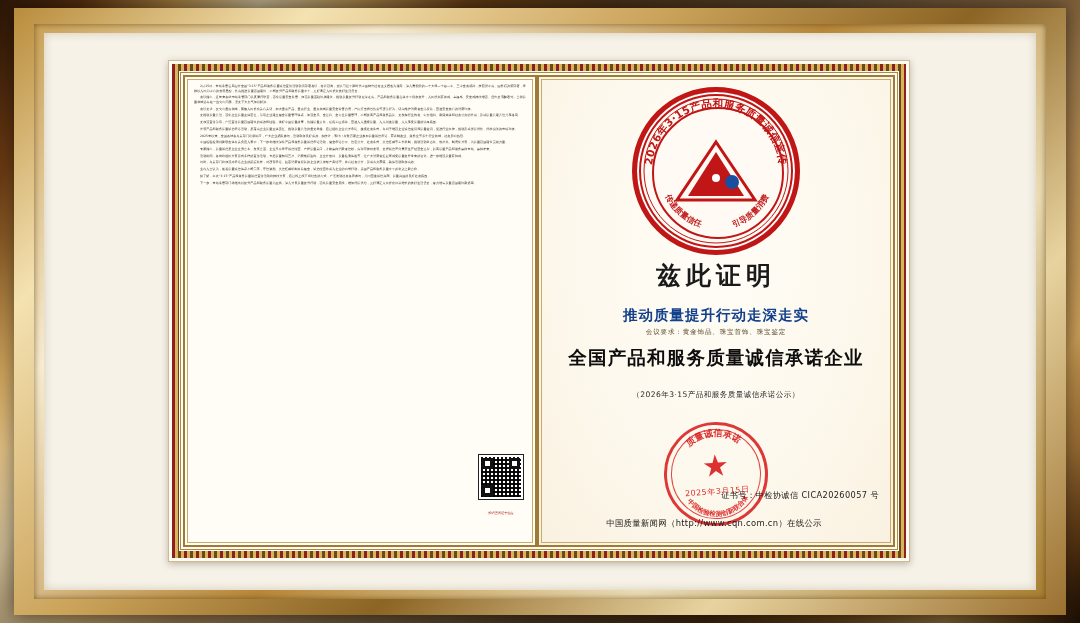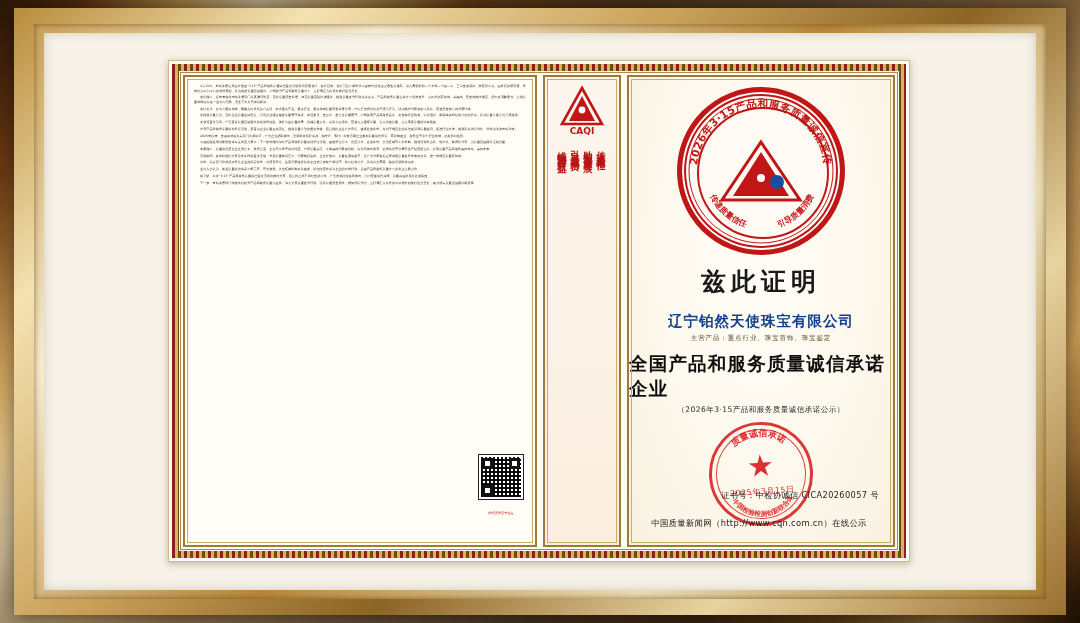--- a/index.html
+++ b/index.html
@@ -254,21 +254,21 @@
     left: 50%; top: 52%;
     transform: translate(-50%,-50%);
     width: 86px; height: 72px;
   }
 
   .title-main {
     font-size: 25px;
     font-weight: bold;
     color: #1a1a1a;
     letter-spacing: 5px;
-    margin-top: 10px;
+    margin-top: 4px;
     font-family: Liberation Serif, serif;
   }
   .company {
     font-size: 14.5px;
     font-weight: bold;
     color: #12408c;
     letter-spacing: 1px;
     margin-top: 14px;
     font-family: "DejaVu Serif", "Liberation Serif", serif;
   }
@@ -283,21 +283,21 @@
     font-weight: bold;
     color: #0d0d0d;
     letter-spacing: 1.2px;
     margin-top: 8px;
     font-family: "DejaVu Serif", "Liberation Serif", serif;
   }
   .award-note {
     font-size: 7.6px;
     color: #2b2b2b;
     letter-spacing: .4px;
-    margin-top: 4px;
+    margin-top: 20px;
   }
 
   
   .stamp {
     position: absolute;
     left: 50%;
     transform: translateX(-50%) rotate(-4deg);
     top: 345px;
     width: 104px; height: 104px;
   }
@@ -383,39 +383,20 @@
       <p>下一步，市场监管部门将继续以提升产品和服务质量为主线，深入开展质量提升行动，强化质量安全底线，增加优质供给，更好满足人民群众日益增长的美好生活需要，奋力谱写质量强国建设新篇章。</p>
     </div>
     <div class="qr">
       <span class="q-eye tl"></span>
       <span class="q-eye tr"></span>
       <span class="q-eye bl"></span>
     </div>
     <div class="qr-caption">扫码查询证书信息</div>
   </div>
 
-  <div class="col-band">
-    <div class="inner-rule"></div>
-
-    <div class="caqi-logo">
-      <svg width="46" height="52" viewBox="0 0 46 52">
-        <polygon points="23,3 43,39 3,39" fill="none" stroke="#c01616" stroke-width="2.6"></polygon>
-        <polygon points="23,11 36,36 10,36" fill="#c01616"></polygon>
-        <circle cx="23" cy="25" r="3.4" fill="#fff"></circle>
-        <text x="23" y="49" font-size="9" font-weight="bold" fill="#c01616" text-anchor="middle" font-family="DejaVu Sans, sans-serif">CAQI</text>
-      </svg>
-    </div>
-
-    <div class="band-slogans">
-      <div class="band-col">传递质量信任</div>
-      <div class="band-col">助推高质量发展</div>
-      <div class="band-col">引导质量消费</div>
-      <div class="band-col">维护消费者权益</div>
-    </div>
-  </div>
 
   <div class="col-main">
     <div class="inner-rule"></div>
 
     <div class="emblem">
       <div class="emblem-ring"></div>
       <div class="emblem-inner"></div>
       <svg width="168" height="168" viewBox="0 0 168 168">
         <defs>
           <path id="arcTop" d="M 20,84 A 64,64 0 0 1 148,84"></path>
@@ -439,22 +420,22 @@
         <svg width="86" height="72" viewBox="0 0 86 72">
           <polygon points="43,4 82,62 4,62" fill="none" stroke="#c01616" stroke-width="3"></polygon>
           <polygon points="43,14 71,58 15,58" fill="#c01616"></polygon>
           <circle cx="59" cy="44" r="7" fill="#1a4fa0"></circle>
           <circle cx="43" cy="40" r="4" fill="#fff"></circle>
         </svg>
       </div>
     </div>
 
     <div class="title-main">兹此证明</div>
-    <div class="company">辽宁铂然天使珠宝有限公司</div>
-    <div class="company-sub">主营产品：重点行业、珠宝首饰、珠宝鉴定</div>
+    <div class="company">推动质量提升行动走深走实</div>
+    <div class="company-sub">会议要求：黄金饰品、珠宝首饰、珠宝鉴定</div>
     <div class="award">全国产品和服务质量诚信承诺企业</div>
     <div class="award-note">（2026年3·15产品和服务质量诚信承诺公示）</div>
 
     <div class="stamp">
       <div class="ring"></div>
       <div class="ring2"></div>
       <svg width="104" height="104" viewBox="0 0 104 104">
         <defs>
           <path id="stTop" d="M 14,52 A 38,38 0 0 1 90,52"></path>
           <path id="stBot" d="M 16,58 A 36,36 0 0 0 88,58"></path>

